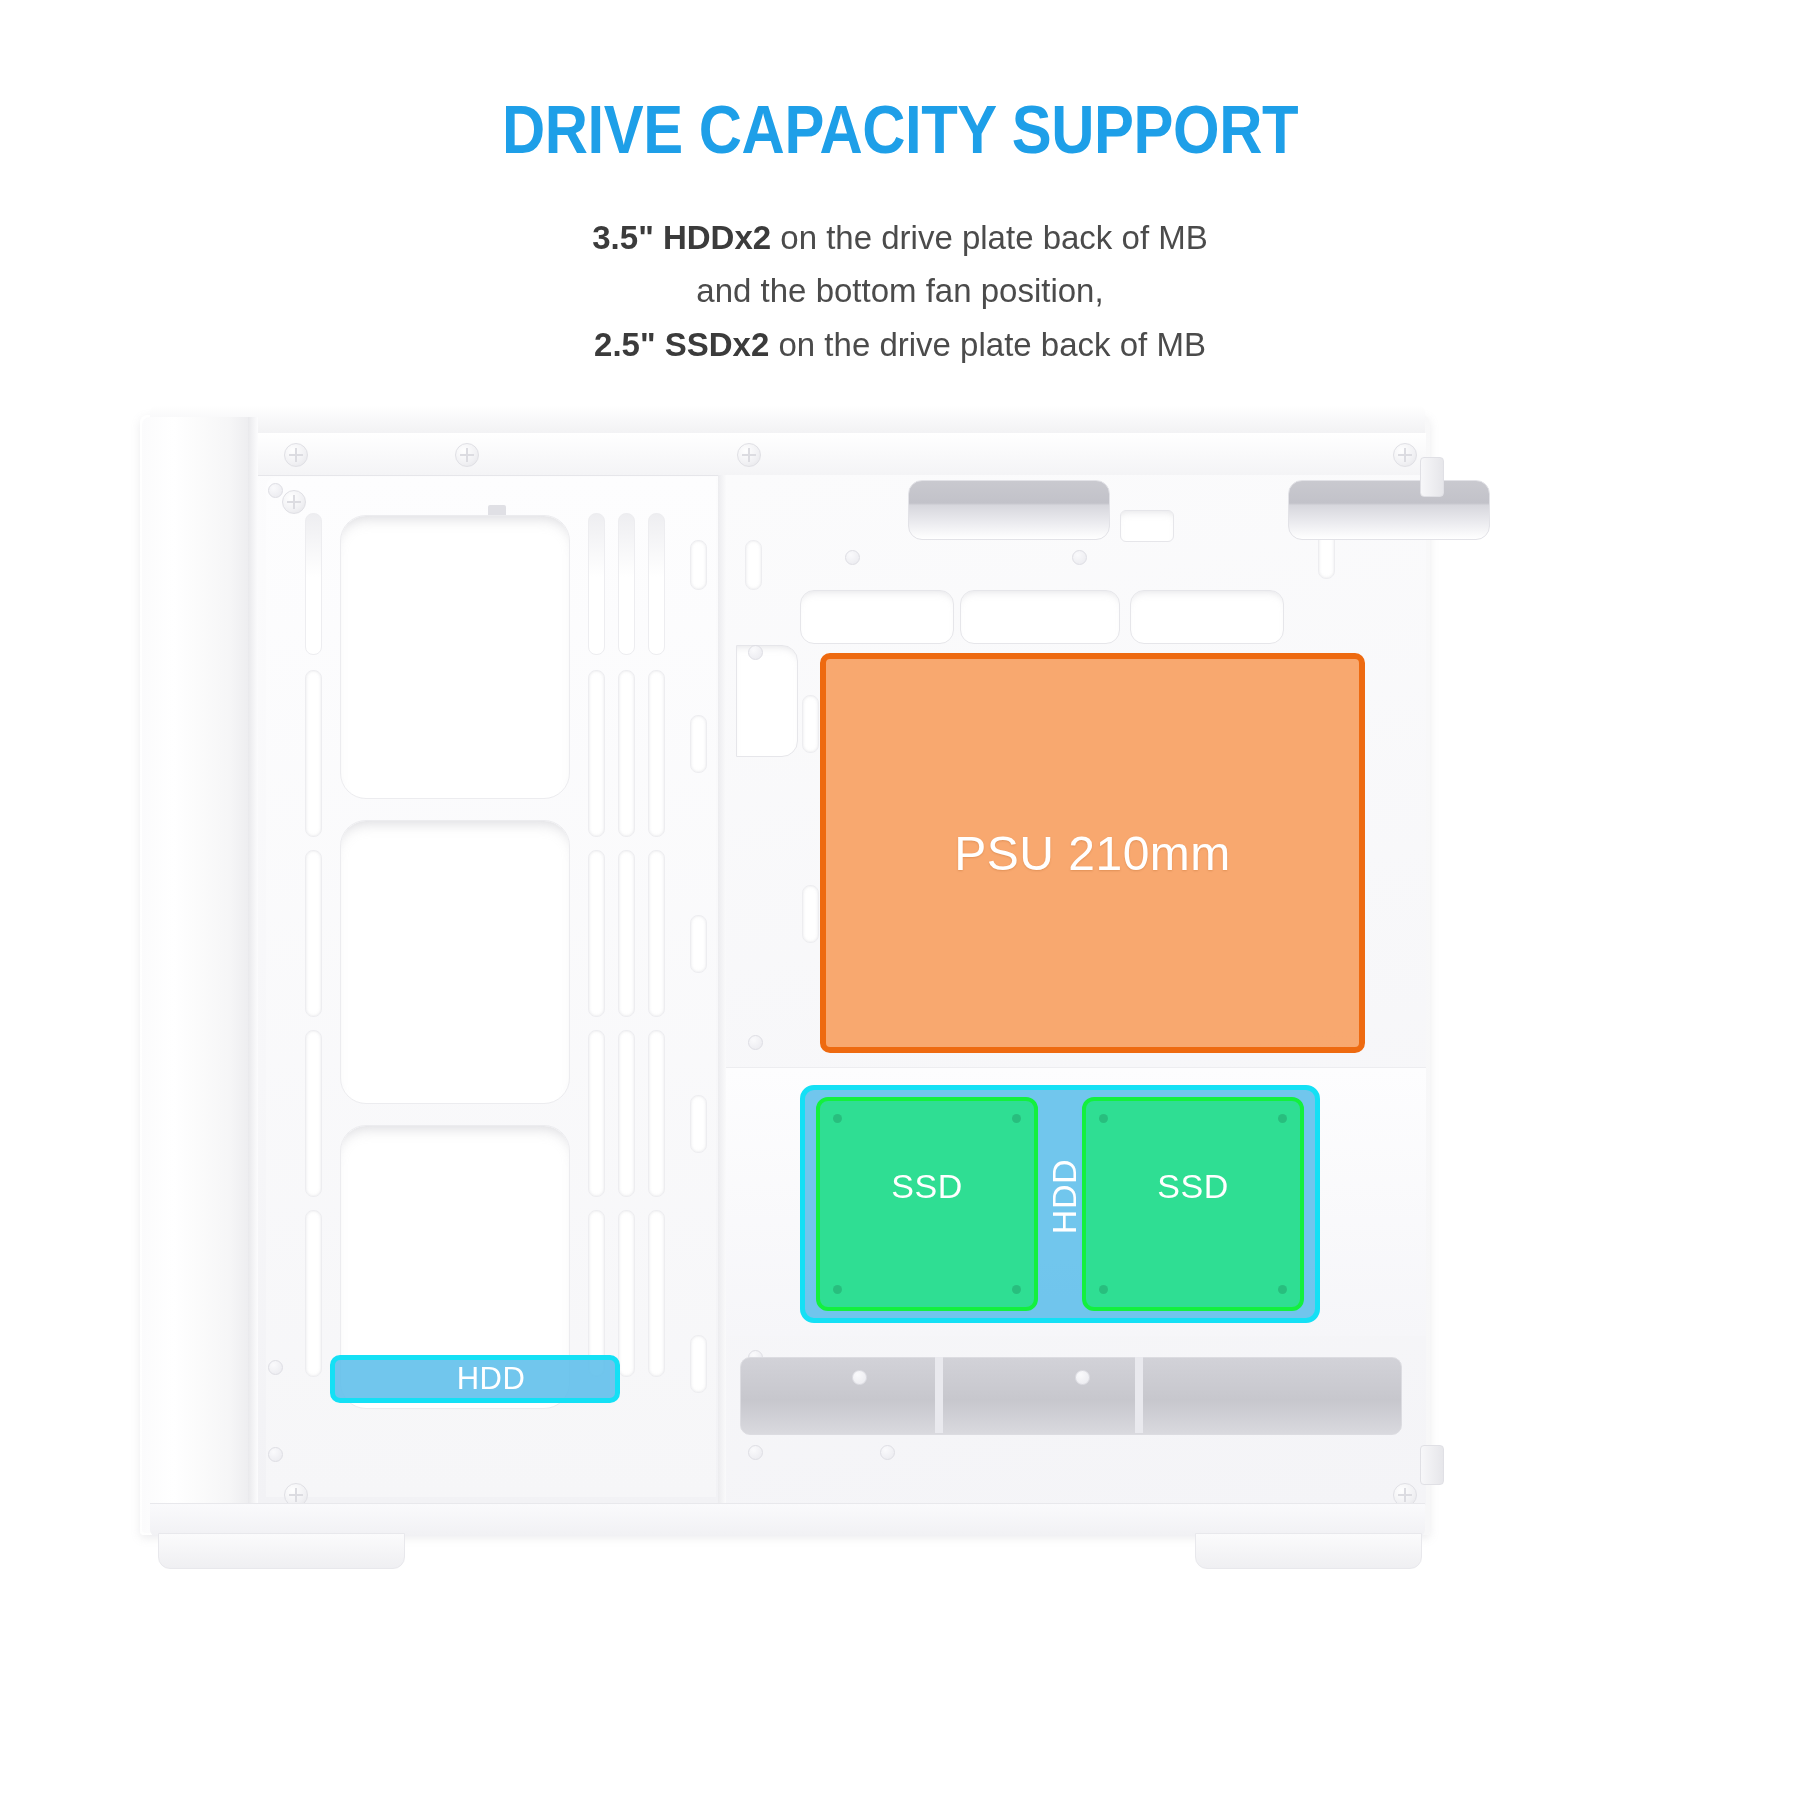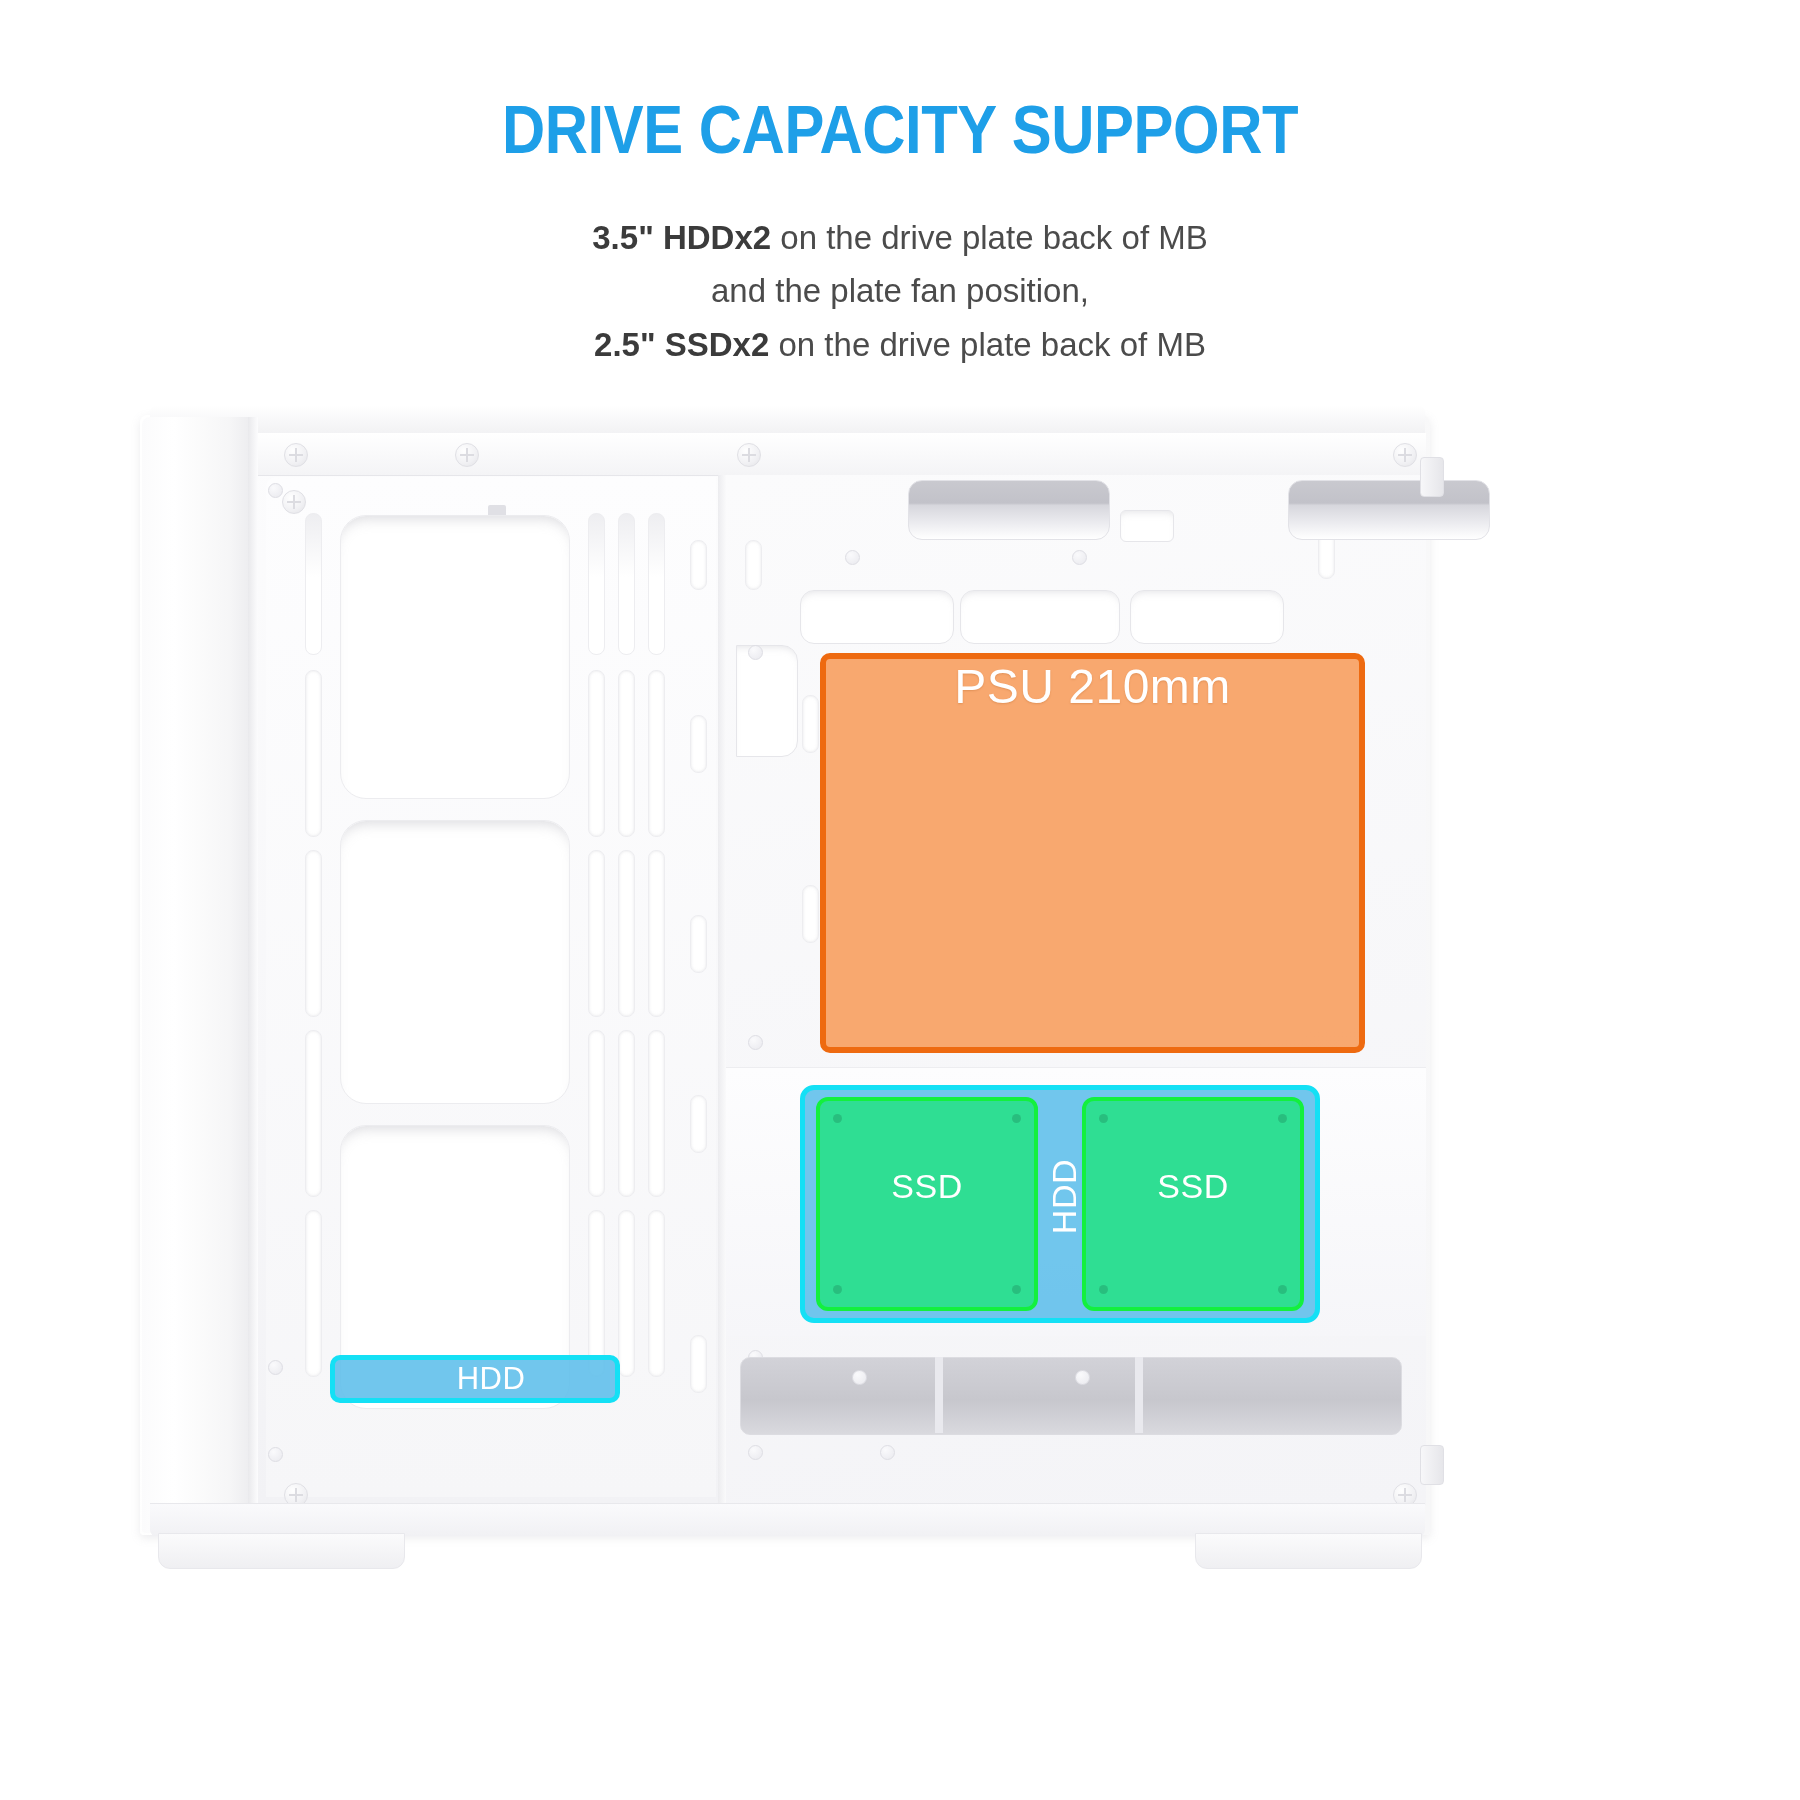--- a/index.html
+++ b/index.html
@@ -189,21 +189,21 @@
 
   
   #psu-highlight {
     left: 820px; top: 258px;
     width: 545px; height: 400px;
     background: rgba(247,148,76,0.80);
     border: 6px solid #EE6A10;
     border-radius: 10px;
     box-sizing: border-box;
     display: flex;
-    align-items: flex-start;
+    align-items: center;
     justify-content: center;
   }
   #psu-label {
     color: #ffffff;
     font-size: 48px;
     font-weight: normal;
     letter-spacing: 0.5px;
     font-family: "Liberation Sans", sans-serif;
     text-shadow: 0 1px 2px rgba(160,80,20,0.25);
   }
@@ -277,21 +277,21 @@
   }
 </style>
 </head>
 <body>
 
 <div id="header">
   <h1 id="page-title">DRIVE CAPACITY SUPPORT</h1>
 
   <div id="subtitle">
     <span class="sub-line"><b>3.5" HDDx2</b><span> on the drive plate back of MB</span></span>
-    <span class="sub-line">and the plate fan position,</span>
+    <span class="sub-line">and the bottom fan position,</span>
     <span class="sub-line"><b>2.5" SSDx2</b><span> on the drive plate back of MB</span></span>
   </div>
 </div>
 
 <div id="case-stage">
 
   <div class="abs" id="case-outer-shell"></div>
   <div class="abs" id="case-top-lid"></div>
   <div class="abs" id="interior-panel"></div>
   <div class="abs" id="front-bezel"></div>

